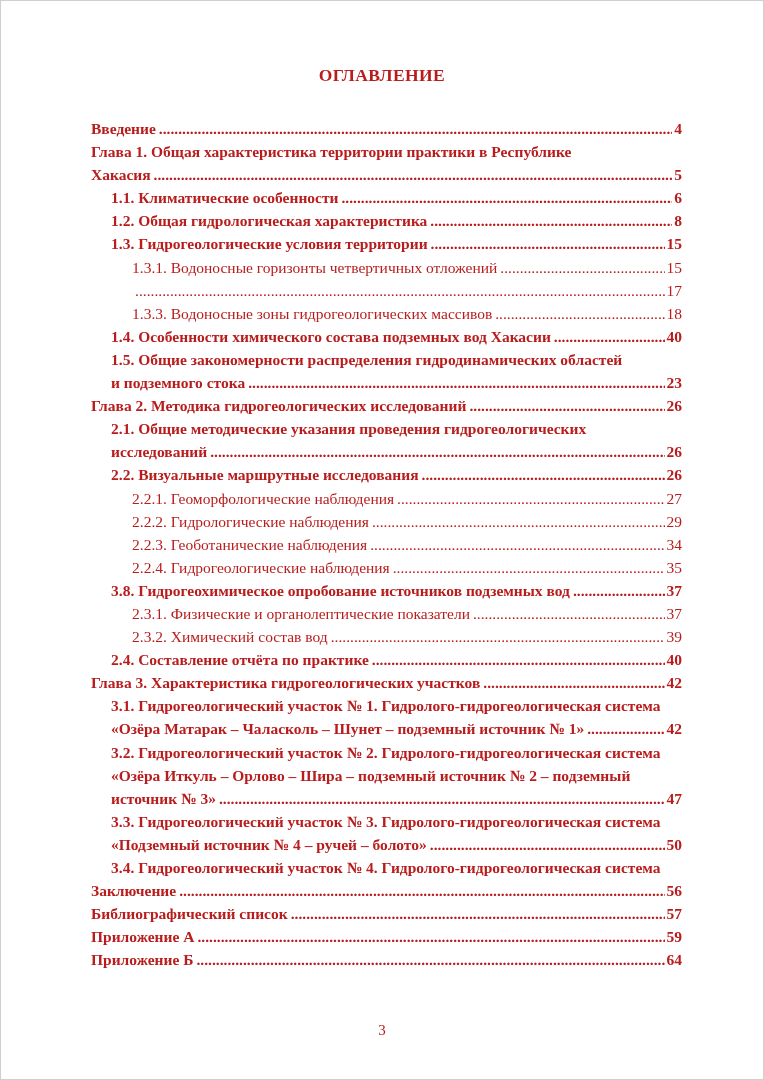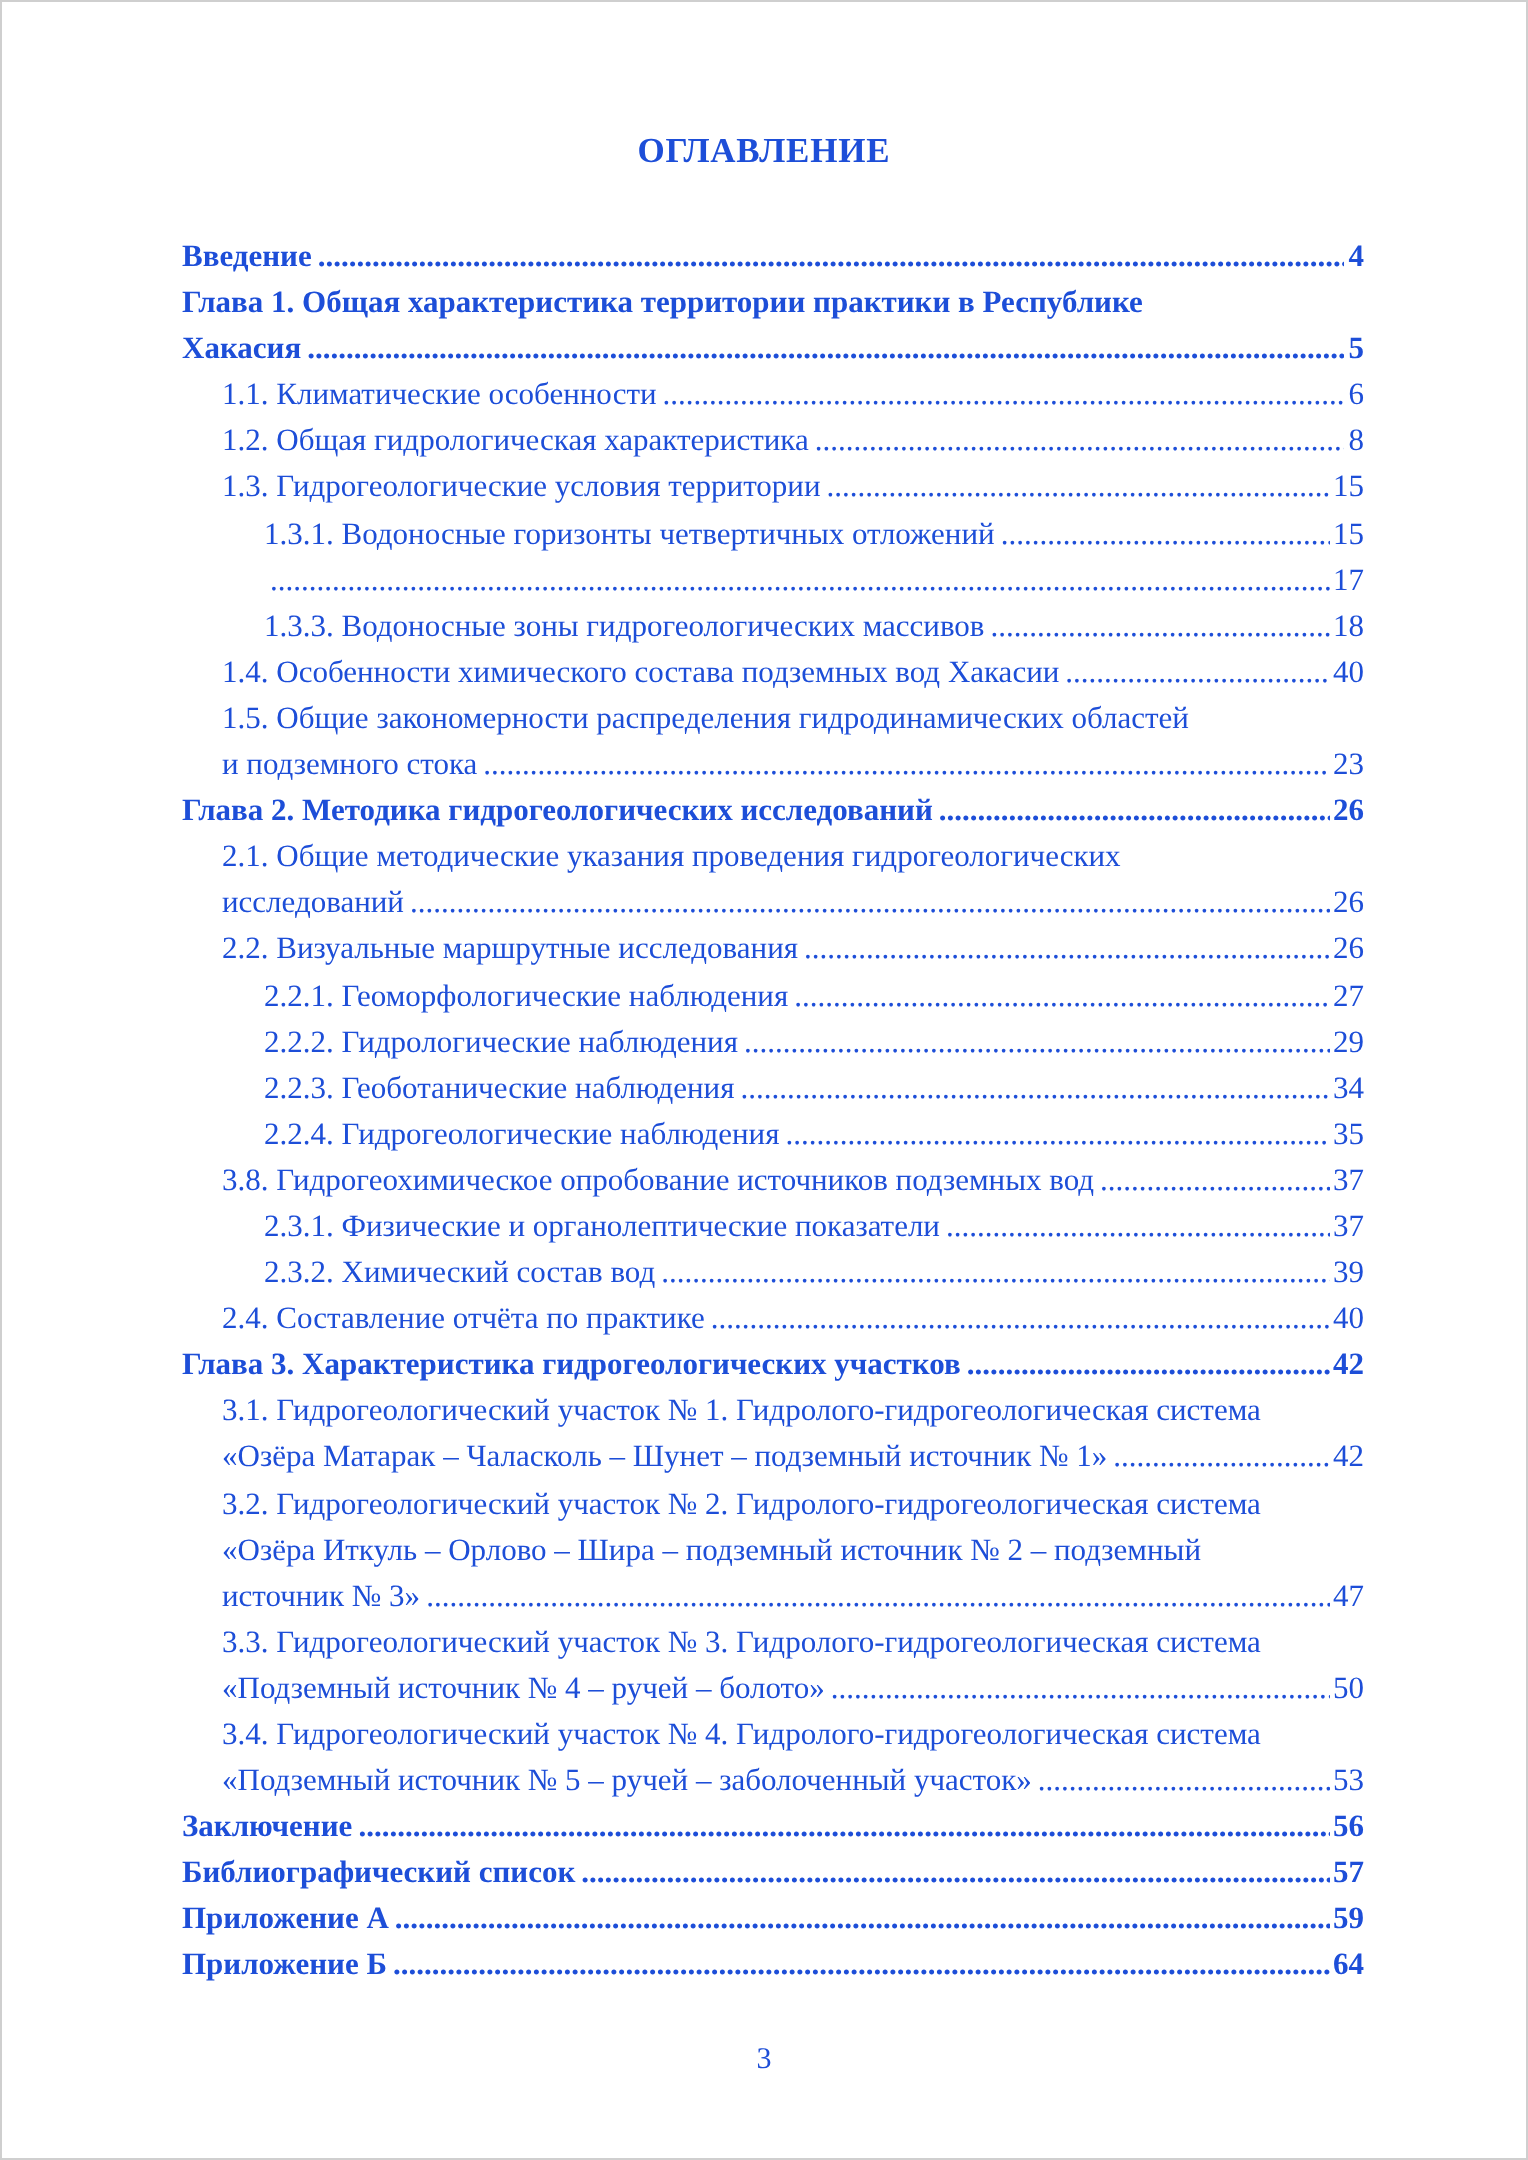--- a/index.html
+++ b/index.html
@@ -5,40 +5,40 @@
   * { margin: 0; padding: 0; box-sizing: border-box; }
   html, body { background: #e9e9e9; }
   .page {
     position: relative;
     width: 764px;
     height: 1080px;
     margin: 0 auto;
     background: #ffffff;
     border: 1px solid #cfcfcf;
     font-family: "Liberation Serif", "DejaVu Serif", serif;
-    color: #1d4ed8;
+    color: #b91c1c;
     overflow: hidden;
   }
   .title {
     text-align: center;
     font-weight: bold;
     font-size: 17.5px;
     padding-top: 64px;
     letter-spacing: 0.4px;
   }
   .toc {
     position: absolute;
     left: 90px;
     right: 81px;
     top: 116px;
     font-size: 15.5px;
     line-height: 23.1px;
   }
   .entry.lvl0 { padding-left: 0;  font-weight: bold; }
-  .entry.lvl1 { padding-left: 20px; }
+  .entry.lvl1 { padding-left: 20px; font-weight: bold; }
   .entry.lvl2 { padding-left: 41px; }
   .line { white-space: nowrap; overflow: hidden; }
   .line.last { display: flex; align-items: baseline; justify-content: space-between; }
   .txt { flex: 0 0 auto; }
   .leader {
     flex: 1 1 auto;
     overflow: hidden;
     margin: 0 2px 0 3px;
   }
   .leader::after {
@@ -236,25 +236,20 @@
       <div class="entry lvl1">
         <div class="line"><span class="txt">3.3. Гидрогеологический участок № 3. Гидролого-гидрогеологическая система</span></div>
         <div class="line last">
           <span class="txt">«Подземный источник № 4 – ручей – болото»</span>
           <span class="leader"></span>
           <span class="pg">50</span>
         </div>
       </div>
       <div class="entry lvl1">
         <div class="line"><span class="txt">3.4. Гидрогеологический участок № 4. Гидролого-гидрогеологическая система</span></div>
-        <div class="line last">
-          <span class="txt">«Подземный источник № 5 – ручей – заболоченный участок»</span>
-          <span class="leader"></span>
-          <span class="pg">53</span>
-        </div>
       </div>
       <div class="entry lvl0">
         <div class="line last">
           <span class="txt">Заключение</span>
           <span class="leader"></span>
           <span class="pg">56</span>
         </div>
       </div>
       <div class="entry lvl0">
         <div class="line last">

